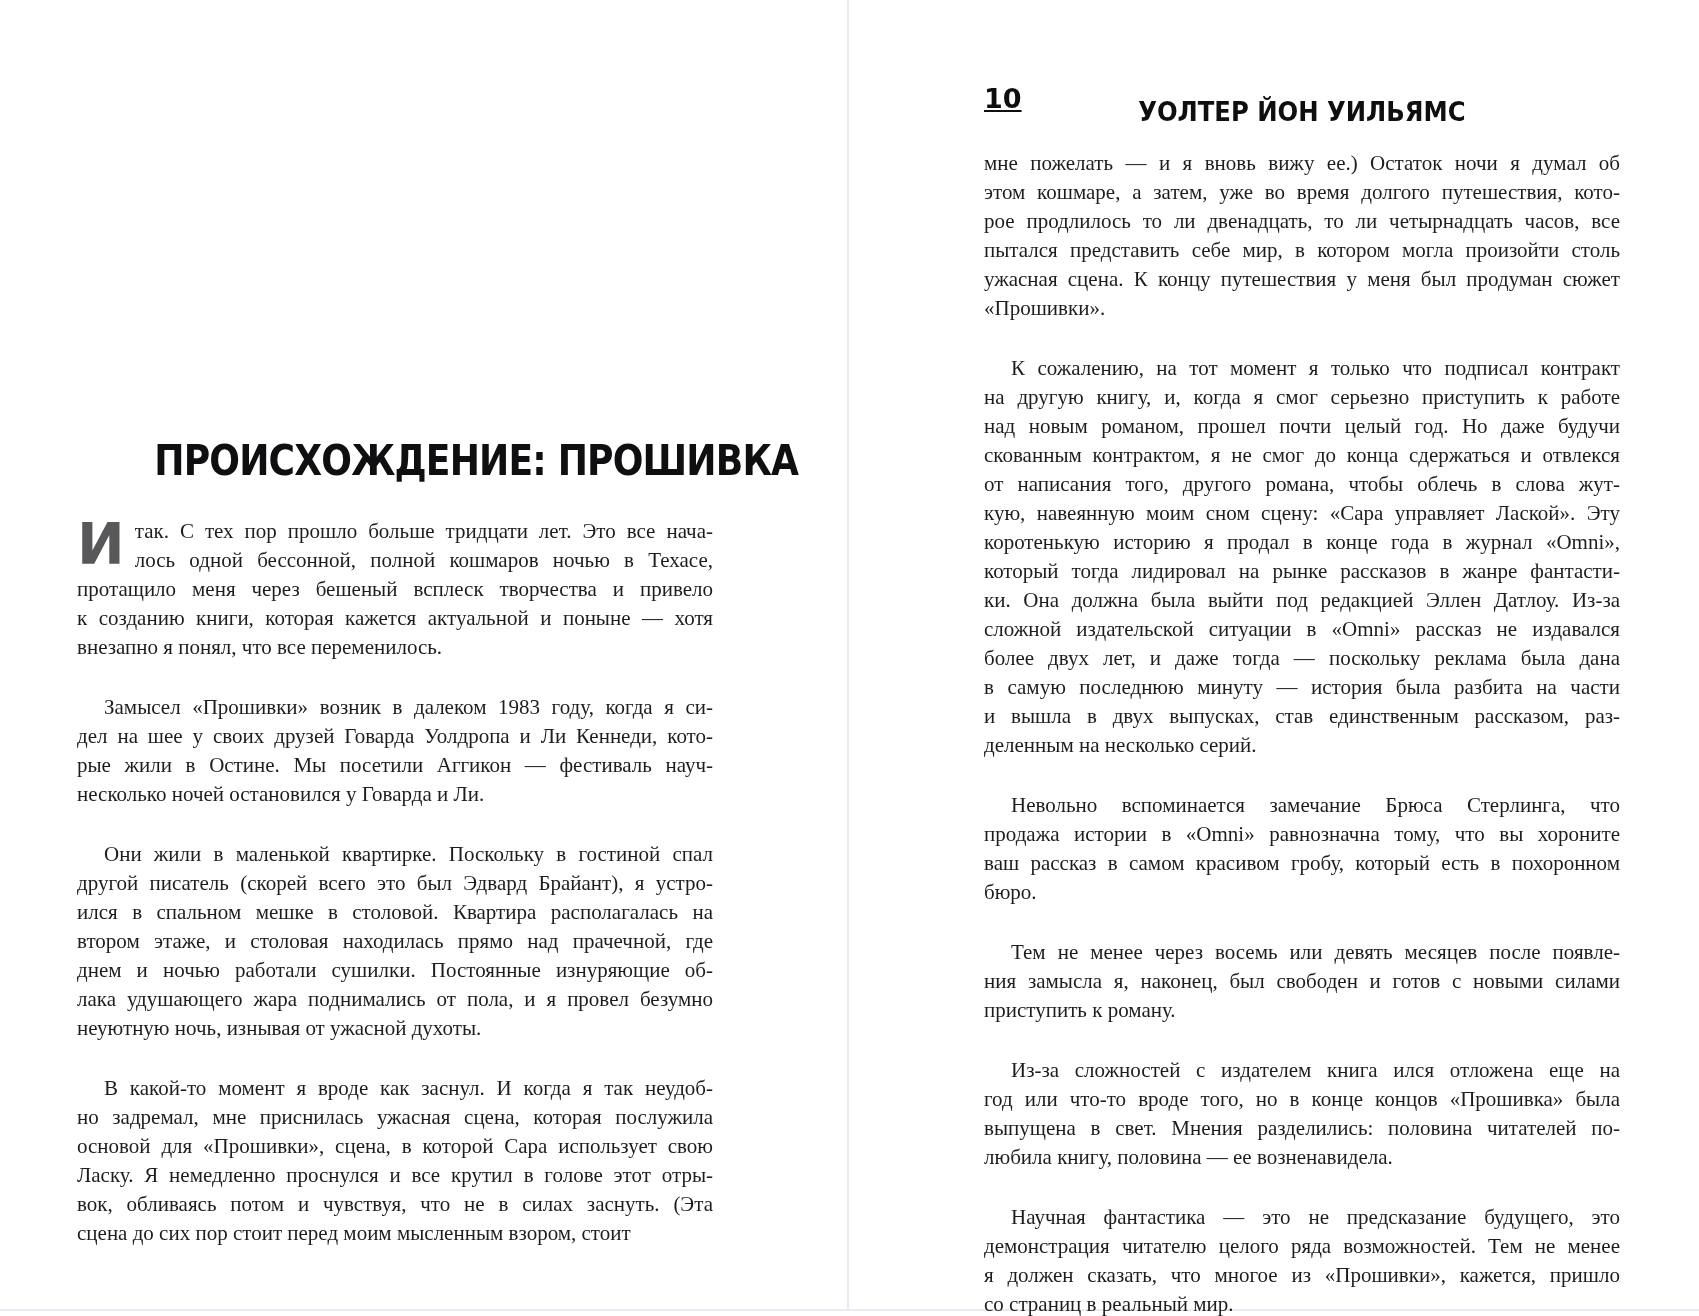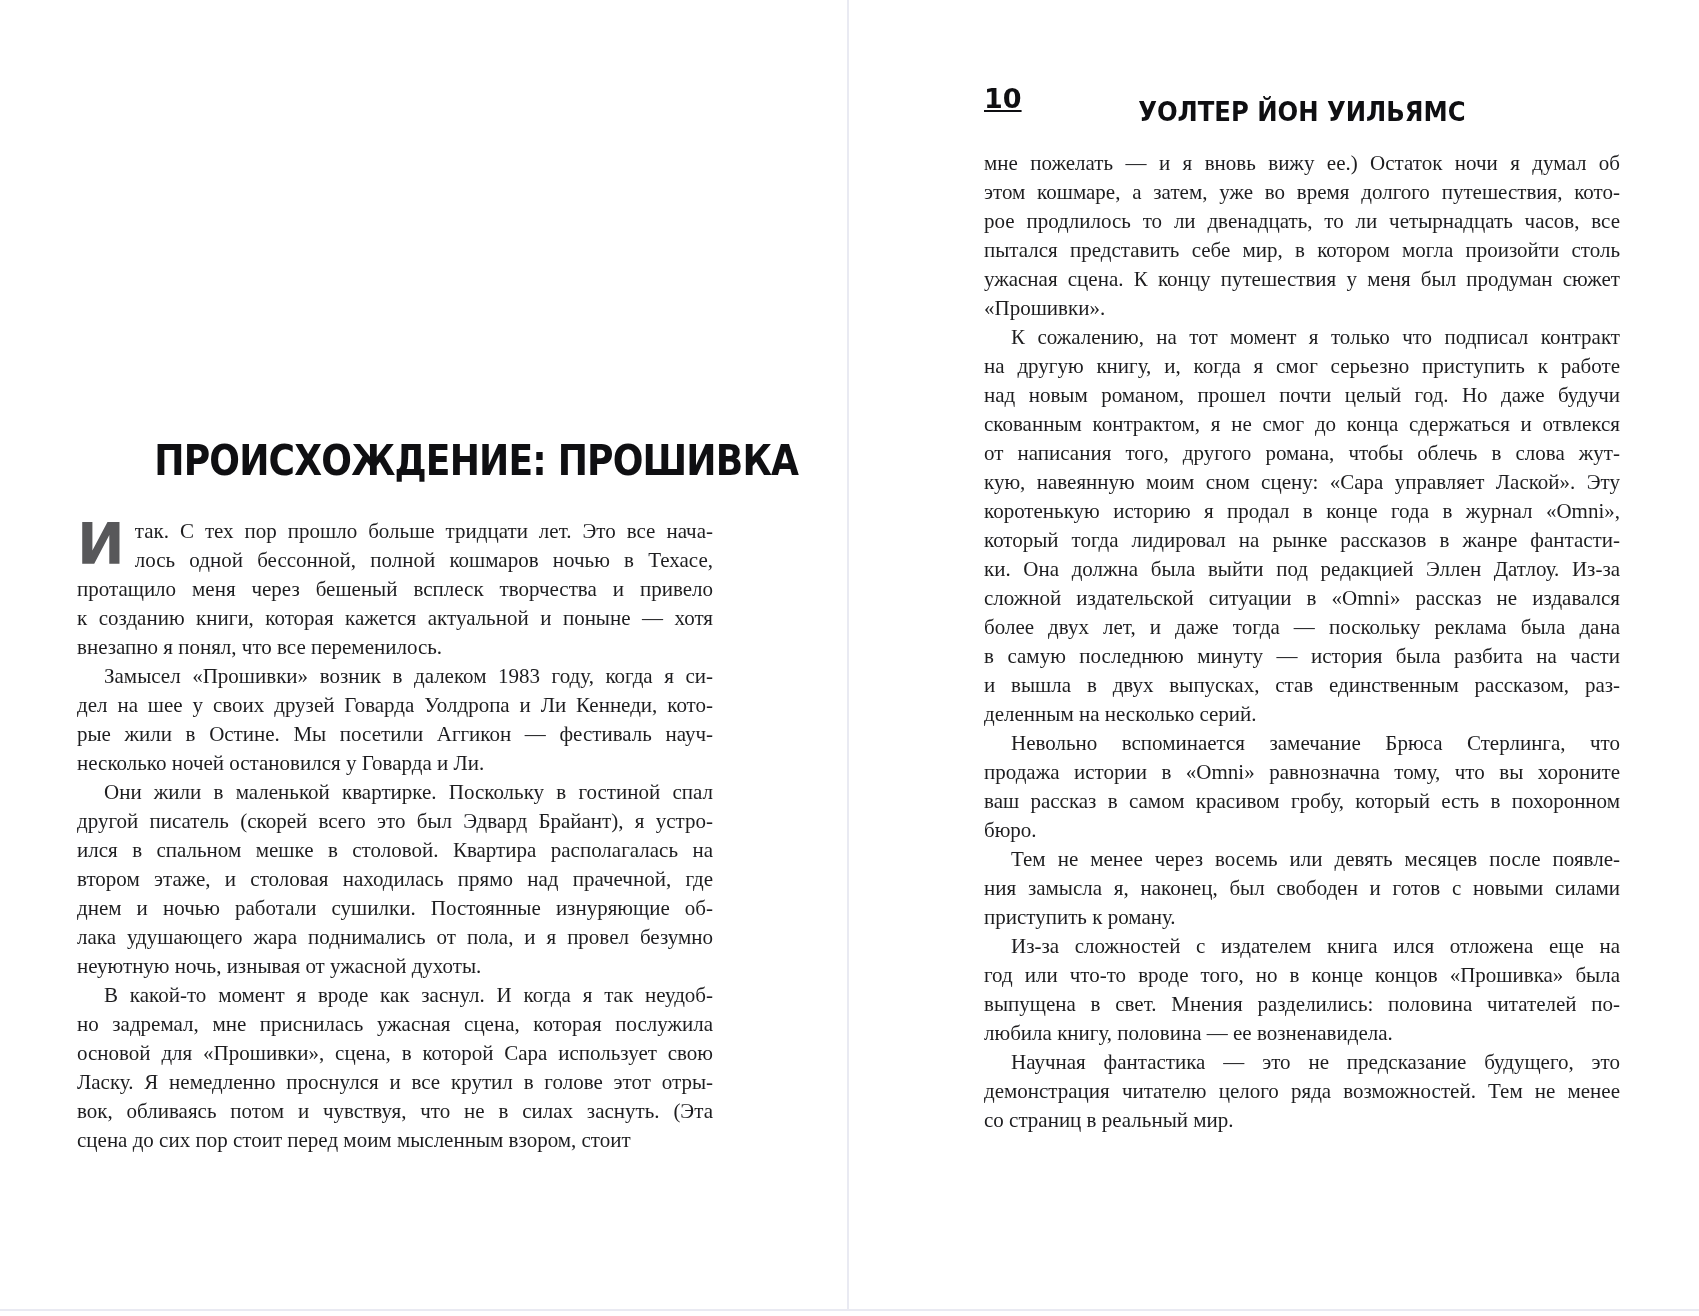--- a/index.html
+++ b/index.html
@@ -39,21 +39,21 @@
   .body-col{position:absolute;width:636px;font-size:21px;line-height:29px;}
   .body-left{left:77px;top:517px;}
   .body-right{left:135px;top:149px;}
 
   .para{margin:0;padding:0;}
   .line{
     text-align:justify;text-align-last:justify;
     white-space:nowrap;height:29px;overflow:visible;
   }
   .line.last{text-align:left;text-align-last:left;}
-  .line.ind{text-indent:27px;}
+  .line.ind{text-indent:27px;margin-top:31px;}
 
   .dropcap{
     float:left;font-family:"DejaVu Sans","Liberation Sans",sans-serif;
     font-weight:bold;color:var(--dropcap);
     font-size:57px;line-height:50px;height:54px;margin:2px 10px 0 0;
   }
 </style>
 </head>
 <body>
 
@@ -139,18 +139,19 @@
         </div>
         <div class="para">
           <div class="line ind">Из-за сложностей с издателем книга ился отложена еще на</div>
           <div class="line">год или что-то вроде того, но в конце концов «Прошивка» была</div>
           <div class="line">выпущена в свет. Мнения разделились: половина читателей по-</div>
           <div class="line last">любила книгу, половина — ее возненавидела.</div>
         </div>
         <div class="para">
           <div class="line ind">Научная фантастика — это не предсказание будущего, это</div>
           <div class="line">демонстрация читателю целого ряда возможностей. Тем не менее</div>
+          <div class="line">я должен сказать, что многое из «Прошивки», кажется, пришло</div>
           <div class="line last">со страниц в реальный мир.</div>
         </div>
       </div>
   </section>
 
 </div>
 
 </body></html>

